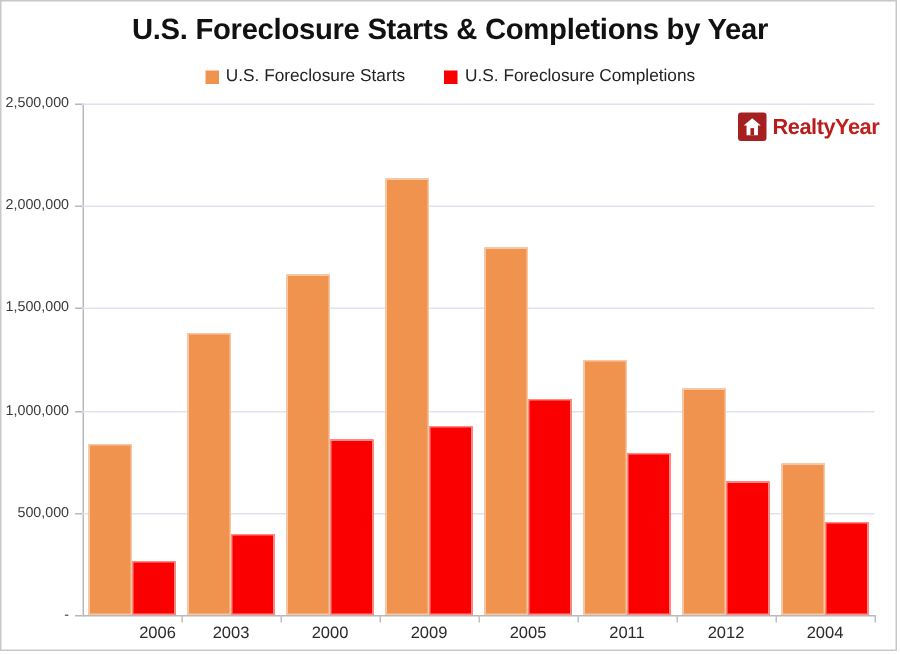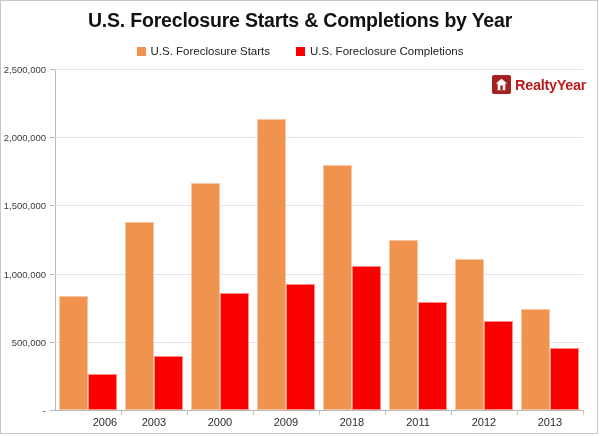--- a/index.html
+++ b/index.html
@@ -260,23 +260,23 @@
   </div>
   <div id="xtick-layer">
       <div class="xtick-label" style="left: 71px;">2006</div>
       <div class="xtick-mark" style="left: 120px;"></div>
       <div class="xtick-label" style="left: 120px;">2003</div>
       <div class="xtick-mark" style="left: 186px;"></div>
       <div class="xtick-label" style="left: 186px;">2000</div>
       <div class="xtick-mark" style="left: 252px;"></div>
       <div class="xtick-label" style="left: 252px;">2009</div>
       <div class="xtick-mark" style="left: 318px;"></div>
-      <div class="xtick-label" style="left: 318px;">2018</div>
+      <div class="xtick-label" style="left: 318px;">2005</div>
       <div class="xtick-mark" style="left: 384px;"></div>
       <div class="xtick-label" style="left: 384px;">2011</div>
       <div class="xtick-mark" style="left: 450px;"></div>
       <div class="xtick-label" style="left: 450px; text-align: center;">2012</div>
       <div class="xtick-mark" style="left: 516px;"></div>
-      <div class="xtick-label" style="left: 516px;">2013</div>
+      <div class="xtick-label" style="left: 516px;">2004</div>
       <div class="xtick-mark" style="left: 582px;"></div>
     </div>
 
 </div>
 
 </body></html>

